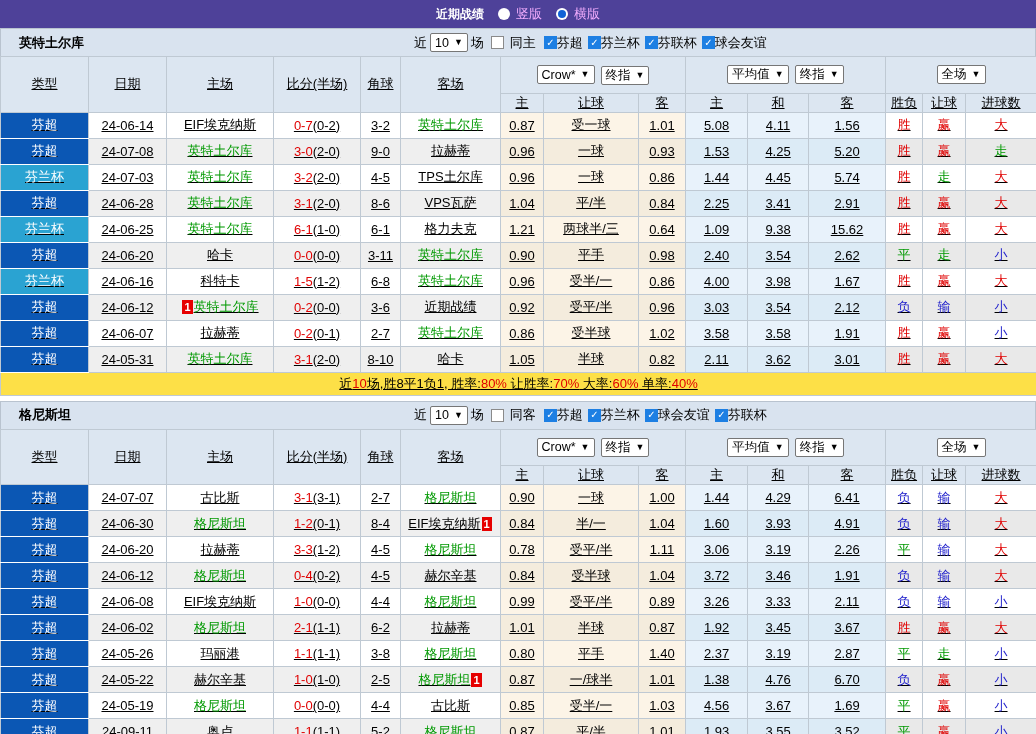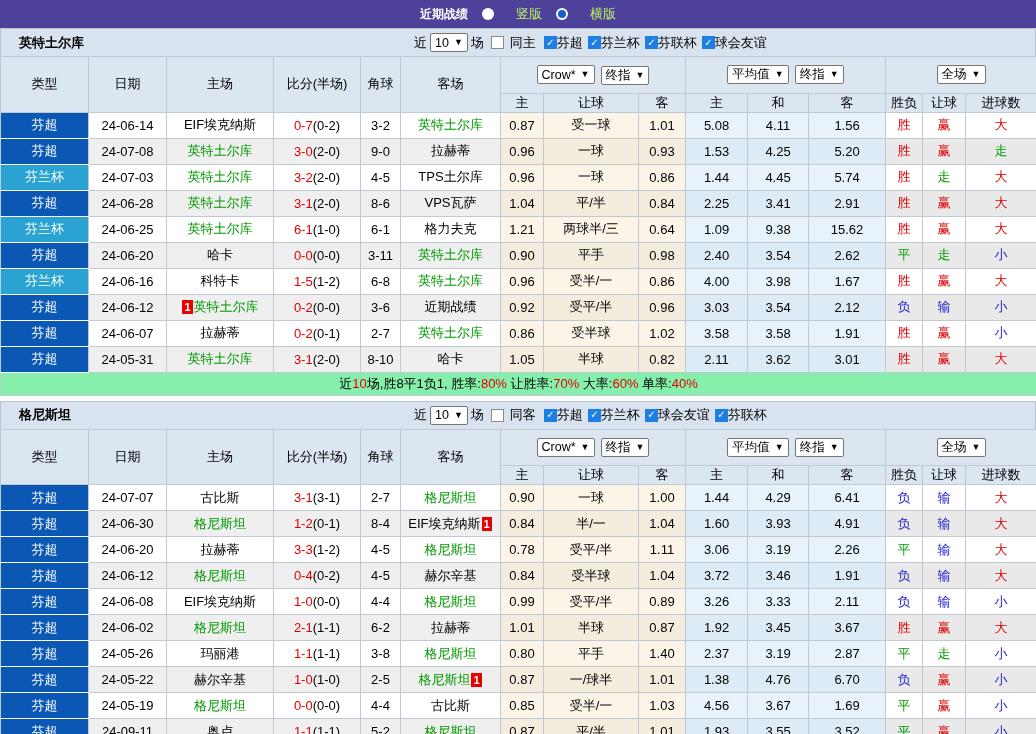--- a/index.html
+++ b/index.html
@@ -1,41 +1,41 @@
 <!DOCTYPE html>
 <html><head>
 <meta charset="utf-8">
 <style>
   html,body{margin:0;padding:0;background:#fff;}
   body{width:1036px;font-family:"Liberation Sans","DejaVu Sans",sans-serif;}
 
   
   .titlebar{height:28px;background:#4e4199;display:flex;align-items:center;justify-content:center;gap:14px;}
   .titlebar .title{color:#fff;font-weight:bold;font-size:12px;}
-  .radio-opt{display:flex;align-items:center;gap:22px;color:#bef264;font-size:13px;cursor:pointer;}
+  .radio-opt{display:flex;align-items:center;gap:6px;color:#f0abfc;font-size:13px;cursor:pointer;}
   .radio{width:12px;height:12px;border-radius:50%;background:#fff;display:inline-block;position:relative;}
   .radio.selected::after{content:"";position:absolute;left:2px;top:2px;width:8px;height:8px;border-radius:50%;background:#1062d6;}
 
   
   .secbar{height:28px;background:#d9e3ef;position:relative;display:flex;align-items:center;border:1px solid #b9c3cf;border-bottom:none;box-sizing:border-box;}
   .team-title{margin-left:18px;font-weight:bold;font-size:13px;color:#000;}
   .filters{position:absolute;left:413px;display:flex;align-items:center;font-size:13px;color:#000;gap:3px;white-space:nowrap;}
   .league-filters{display:inline-flex;align-items:center;}
   .league-item{display:inline-flex;align-items:center;}
 
   .select{display:inline-flex;align-items:center;justify-content:space-between;background:#fff;border:1px solid #767676;border-radius:2px;height:19px;padding:0 4px;font-size:12.5px;gap:5px;box-sizing:border-box;cursor:pointer;}
   .chev{font-size:9px;line-height:1;}
 
   .cb{width:13px;height:13px;display:inline-flex;align-items:center;justify-content:center;font-size:10px;line-height:1;box-sizing:border-box;cursor:pointer;}
   .cb.checked{background:#1d7fe3;color:#fff;border:1px solid #1d7fe3;}
   .cb.unchecked{background:#fff;border:1px solid #8a8a8a;margin:0 3px 0 4px;}
   .league-item .cb{margin-left:5px;}
 
   
-  table.grid{border-collapse:collapse;width:1036px;table-layout:fixed;}
+  table.grid{border-collapse:collapse;width:1036px;table-layout:fixed;text-decoration:underline;}
   th,td{border:1px solid #bfc9d3;text-align:center;overflow:hidden;white-space:nowrap;padding:0;}
   thead th{background:#dce6f1;font-weight:normal;font-size:13px;color:#000;}
   tr.h1 th{height:23px;}
   tr.h2 th{height:18px;}
   th.group .select{margin:8px 3px;}
   tbody td{height:25px;font-size:13px;color:#000;background:#fff;}
   .c-type{color:#fff;border-bottom-color:#fff;font-size:13px;}
   .c-type.sup{background:#0b57b4;}
   .c-type.cup{background:#2aa3d2;}
   tbody tr:nth-child(even) .c-plain{background:#efefef;}
@@ -43,21 +43,21 @@
   tbody tr:nth-child(even) .c-odds{background:#f4ecdd;}
   .c-avg{background:#e8f2fb;}
   tbody tr:nth-child(even) .c-avg{background:#dcebf6;}
   .c-res{background:#fff;}
   tbody tr:nth-child(even) .c-res{background:#e9e9e9;}
   .t-red{color:#e00000;}
   .t-green{color:#009900;}
   .t-blue{color:#2222cc;}
   .score-main{color:#e00000;}
   .redcard{display:inline-block;background:#e60000;color:#fff;font-size:11px;font-weight:bold;padding:0 2px;height:14px;line-height:14px;margin:0 1px;}
-  tfoot td.summary{height:22px;font-size:13px;background:#86efac;color:#000;}
+  tfoot td.summary{height:22px;font-size:13px;background:#fde047;color:#000;}
   .section + .section{margin-top:5px;}
   .team-link{cursor:pointer;}
 </style>
 </head>
 <body>
 
 <div class="titlebar">
   <span class="title">近期战绩</span>
   <span class="radio-opt">
     <span class="radio"></span>

